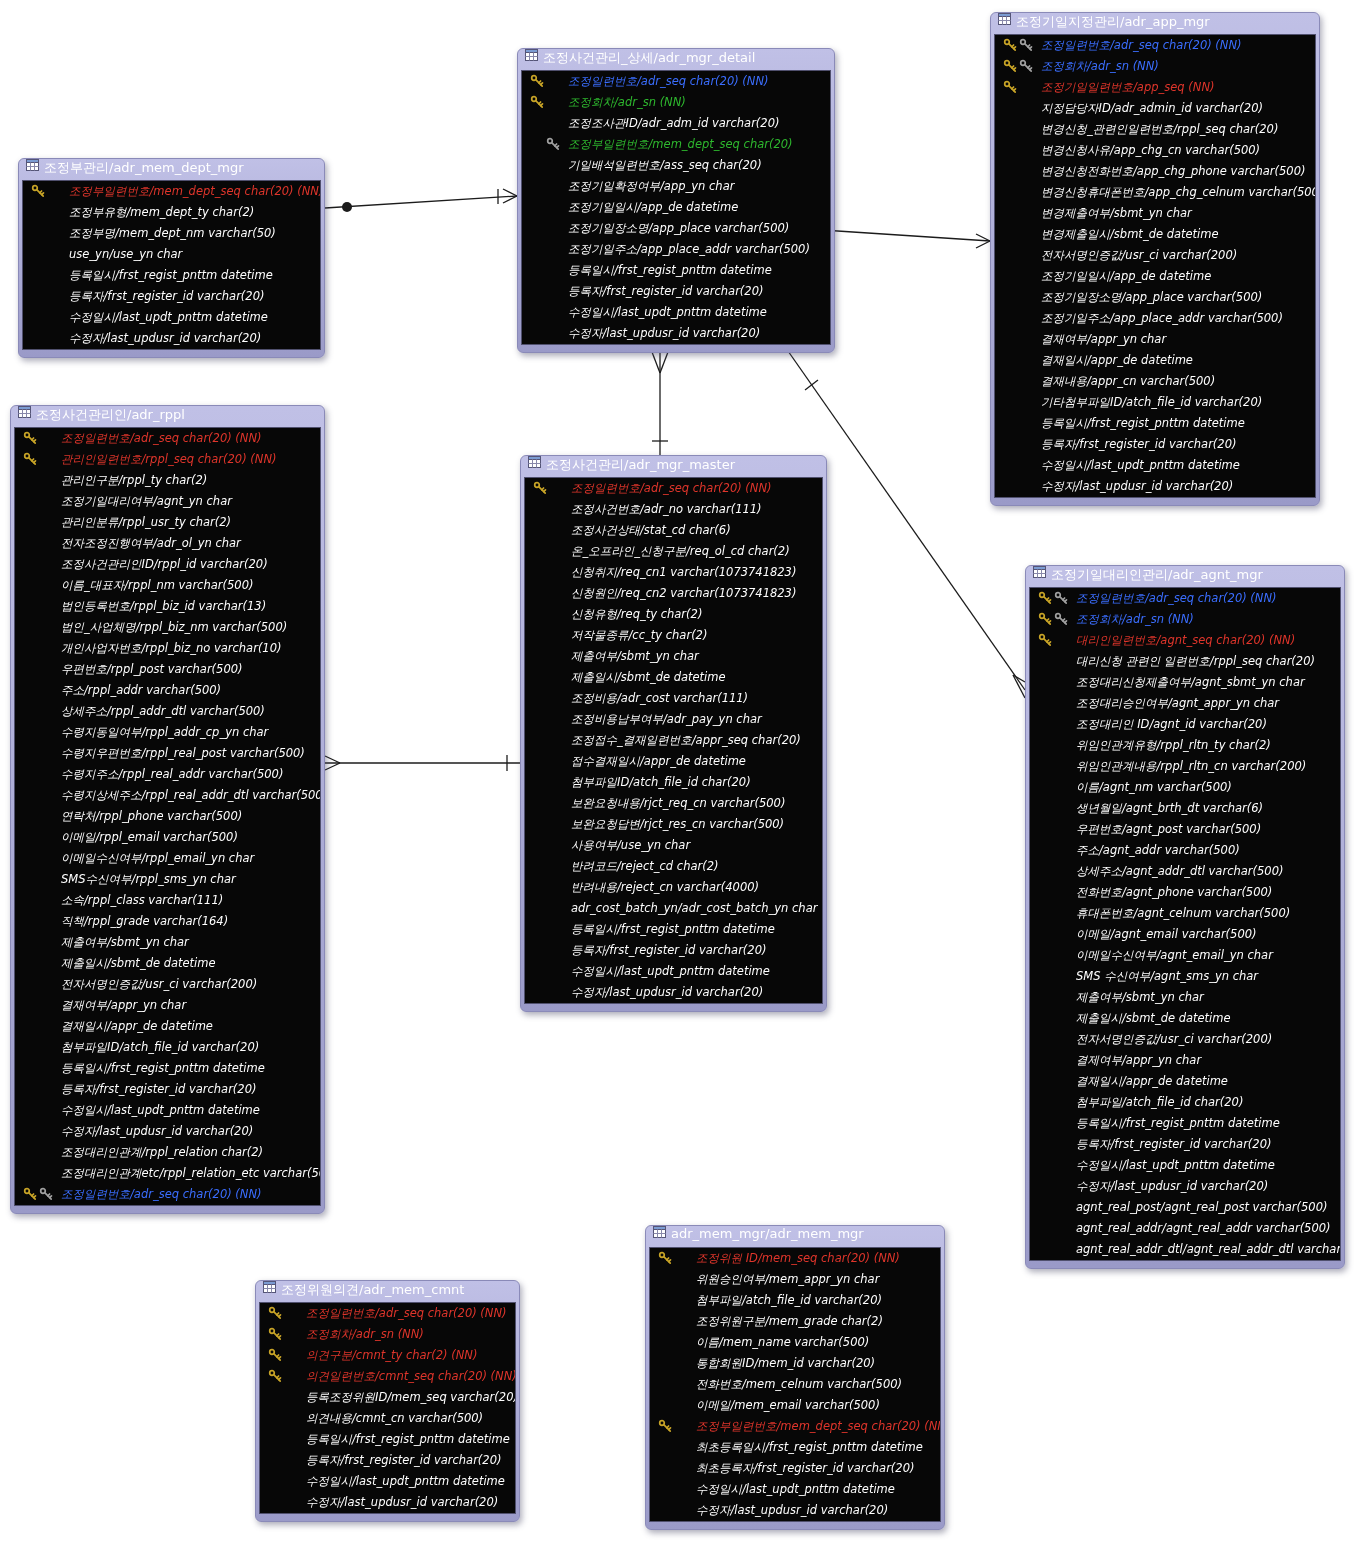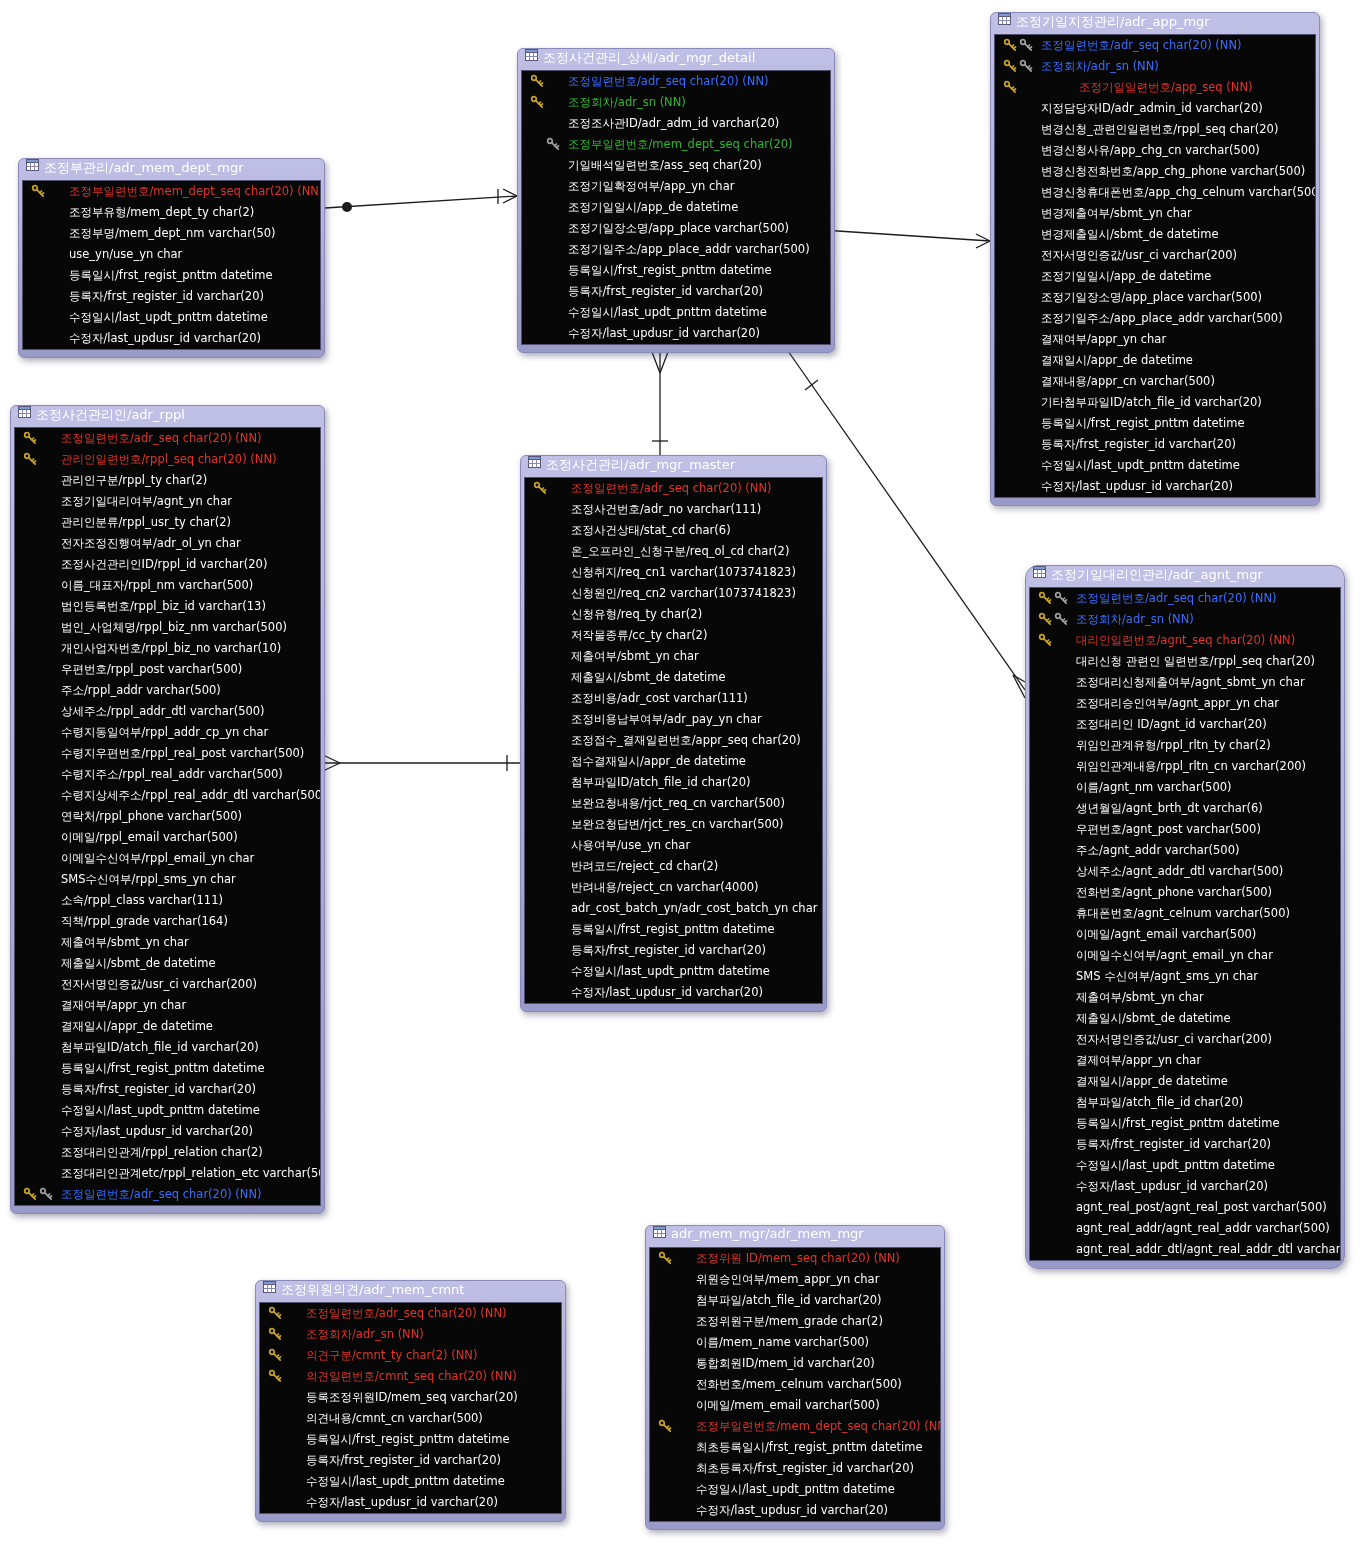--- a/index.html
+++ b/index.html
@@ -14,21 +14,21 @@
     border:1px solid #8a8ab8;
     box-shadow:2px 3px 6px rgba(70,70,100,.45);
     padding:0 3px 7px 3px;
   }
   .thead {
     height:21px; display:flex; gap:5px;
     padding:0 4px; color:#ffffff; font-size:13px;
     white-space:nowrap; overflow:hidden;
   }
   .thead .ticon { display:inline-flex; flex:0 0 auto; }
-  .tbody { background:#070707; border:1px solid #50506e; }
+  .tbody { background:#070707; border:1px solid #50506e;font-style:italic; }
   .trow {
     position:relative; height:21px; line-height:21px;
     padding-left:46px; font-size:11.5px; color:#ffffff;
     white-space:nowrap; overflow:hidden;
   }
   .keyicon { position:absolute; top:3px; width:14px; height:14px; }
   .keyicon.slot1 { left:8px; }
   .keyicon.slot2 { left:24px; }
 </style>
 </head>
@@ -194,21 +194,21 @@
                 <path d="M10.7 10.7 L12.5 8.9"></path>
               </g>
             </svg></span><span style="color: rgb(59, 110, 255);">조정회차/adr_sn  (NN)</span></div>
         <div class="trow"><span class="keyicon slot1"><svg width="14" height="14" viewBox="0 0 14 14">
               <g fill="none" stroke="#c8a427" stroke-width="1.7" stroke-linecap="round">
                 <circle cx="4" cy="4" r="2.3"></circle>
                 <path d="M5.7 5.7 L12.2 12.2"></path>
                 <path d="M8.8 8.8 L10.6 7"></path>
                 <path d="M10.7 10.7 L12.5 8.9"></path>
               </g>
-            </svg></span><span style="color: rgb(223, 53, 43); margin-left: 38px;">조정기일일련번호/app_seq  (NN)</span></div>
+            </svg></span><span style="color: rgb(223, 53, 43);">조정기일일련번호/app_seq  (NN)</span></div>
         <div class="trow"><span>지정담당자ID/adr_admin_id varchar(20)</span></div>
         <div class="trow"><span>변경신청_관련인일련번호/rppl_seq char(20)</span></div>
         <div class="trow"><span>변경신청사유/app_chg_cn varchar(500)</span></div>
         <div class="trow"><span>변경신청전화번호/app_chg_phone varchar(500)</span></div>
         <div class="trow"><span>변경신청휴대폰번호/app_chg_celnum varchar(500)</span></div>
         <div class="trow"><span>변경제출여부/sbmt_yn char</span></div>
         <div class="trow"><span>변경제출일시/sbmt_de datetime</span></div>
         <div class="trow"><span>전자서명인증값/usr_ci varchar(200)</span></div>
         <div class="trow"><span>조정기일일시/app_de datetime</span></div>
         <div class="trow"><span>조정기일장소명/app_place varchar(500)</span></div>
@@ -345,21 +345,21 @@
         <div class="trow"><span>사용여부/use_yn char</span></div>
         <div class="trow"><span>반려코드/reject_cd char(2)</span></div>
         <div class="trow"><span>반려내용/reject_cn varchar(4000)</span></div>
         <div class="trow"><span>adr_cost_batch_yn/adr_cost_batch_yn char</span></div>
         <div class="trow"><span>등록일시/frst_regist_pnttm datetime</span></div>
         <div class="trow"><span>등록자/frst_register_id varchar(20)</span></div>
         <div class="trow"><span>수정일시/last_updt_pnttm datetime</span></div>
         <div class="trow"><span>수정자/last_updusr_id varchar(20)</span></div>
       </div>
     </div>
-    <div class="erd-table" style="left: 1025px; top: 565px; width: 320px; border-radius: 13px;">
+    <div class="erd-table" style="left: 1025px; top: 565px; width: 320px;">
       <div class="thead">
         <span class="ticon">
           <svg width="13" height="12" viewBox="0 0 13 12">
             <rect x="0.5" y="0.5" width="12" height="11" fill="#ffffff" stroke="#555577"></rect>
             <rect x="0.5" y="0.5" width="12" height="3" fill="#7b9bd2" stroke="#555577"></rect>
             <line x1="4.5" y1="3.5" x2="4.5" y2="11.5" stroke="#8888aa"></line>
             <line x1="8.5" y1="3.5" x2="8.5" y2="11.5" stroke="#8888aa"></line>
             <line x1="0.5" y1="7.5" x2="12.5" y2="7.5" stroke="#8888aa"></line>
           </svg>
         </span>
@@ -428,21 +428,21 @@
         <div class="trow"><span>첨부파일/atch_file_id char(20)</span></div>
         <div class="trow"><span>등록일시/frst_regist_pnttm datetime</span></div>
         <div class="trow"><span>등록자/frst_register_id varchar(20)</span></div>
         <div class="trow"><span>수정일시/last_updt_pnttm datetime</span></div>
         <div class="trow"><span>수정자/last_updusr_id varchar(20)</span></div>
         <div class="trow"><span>agnt_real_post/agnt_real_post varchar(500)</span></div>
         <div class="trow"><span>agnt_real_addr/agnt_real_addr varchar(500)</span></div>
         <div class="trow"><span>agnt_real_addr_dtl/agnt_real_addr_dtl varchar(500)</span></div>
       </div>
     </div>
-    <div class="erd-table" style="left: 255px; top: 1280px; width: 311px;">
+    <div class="erd-table" style="left: 255px; top: 1280px; width: 265px;">
       <div class="thead">
         <span class="ticon">
           <svg width="13" height="12" viewBox="0 0 13 12">
             <rect x="0.5" y="0.5" width="12" height="11" fill="#ffffff" stroke="#555577"></rect>
             <rect x="0.5" y="0.5" width="12" height="3" fill="#7b9bd2" stroke="#555577"></rect>
             <line x1="4.5" y1="3.5" x2="4.5" y2="11.5" stroke="#8888aa"></line>
             <line x1="8.5" y1="3.5" x2="8.5" y2="11.5" stroke="#8888aa"></line>
             <line x1="0.5" y1="7.5" x2="12.5" y2="7.5" stroke="#8888aa"></line>
           </svg>
         </span>

